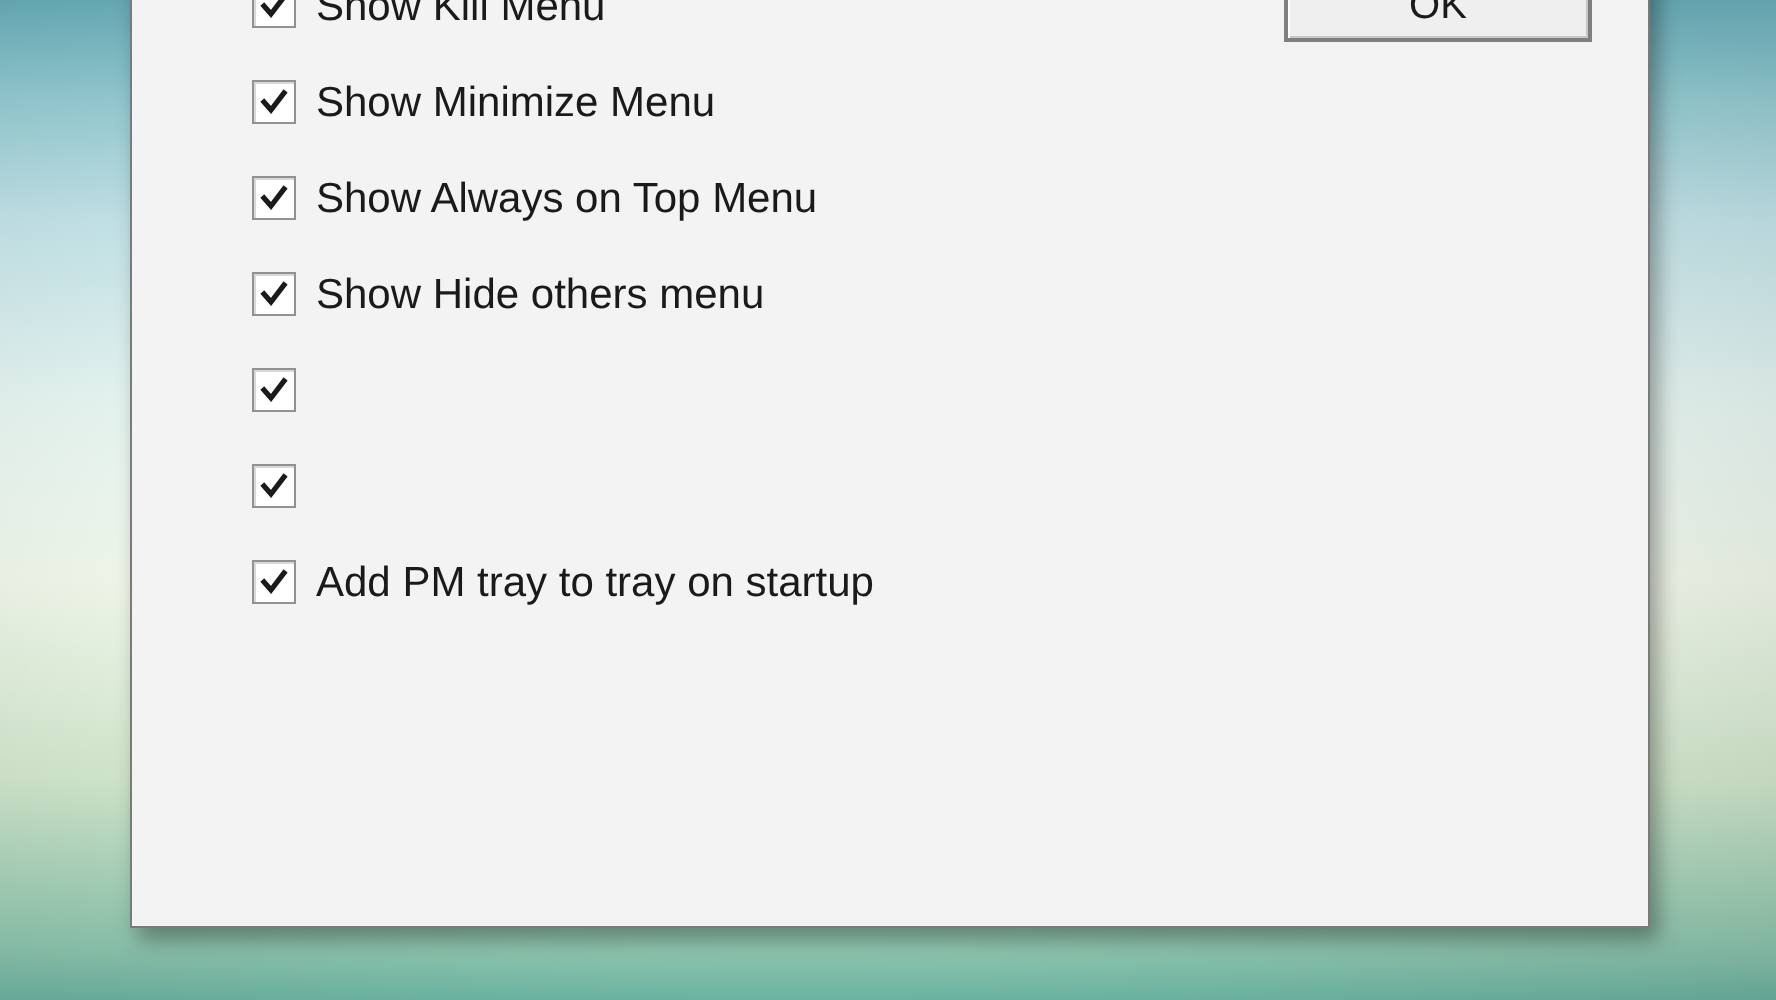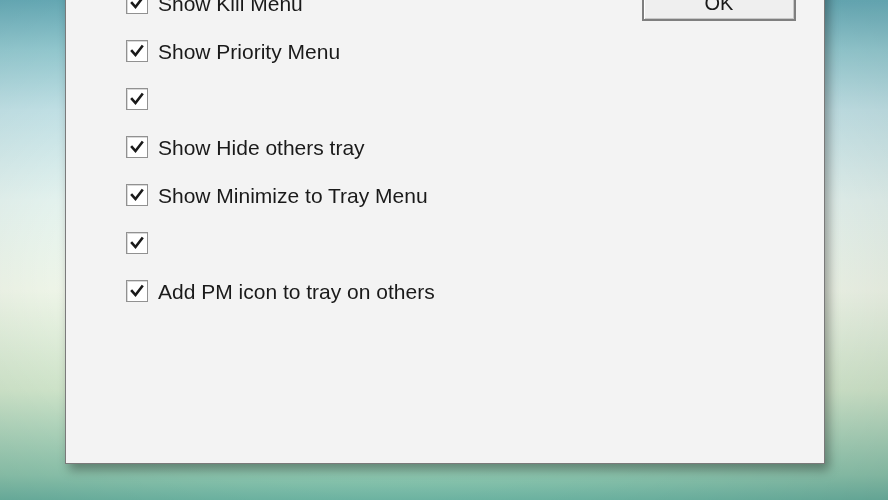--- a/index.html
+++ b/index.html
@@ -98,65 +98,65 @@
         </div>
         <span class="lbl">Show Kill Menu</span>
       </div>
 
       <div class="opt-row">
         <div class="cb">
           <svg viewBox="0 0 16 16">
               <path d="M3 8 L6.5 12 L13 3.5"></path>
             </svg>
         </div>
-        <span class="lbl">Show Priority Menu</span>
+        <span class="lbl">Show Minimize Menu</span>
       </div>
 
       <div class="opt-row">
         <div class="cb">
           <svg viewBox="0 0 16 16">
               <path d="M3 8 L6.5 12 L13 3.5"></path>
             </svg>
         </div>
+        <span class="lbl">Show Always on Top Menu</span>
       </div>
 
 
       <div class="opt-row">
         <div class="cb">
           <svg viewBox="0 0 16 16">
               <path d="M3 8 L6.5 12 L13 3.5"></path>
             </svg>
         </div>
-        <span class="lbl">Show Hide others tray</span>
-      </div>
-
-      <div class="opt-row">
-        <div class="cb">
-          <svg viewBox="0 0 16 16">
-              <path d="M3 8 L6.5 12 L13 3.5"></path>
-            </svg>
-        </div>
-        <span class="lbl">Show Minimize to Tray Menu</span>
+        <span class="lbl">Show Hide others menu</span>
       </div>
 
       <div class="opt-row">
         <div class="cb">
           <svg viewBox="0 0 16 16">
               <path d="M3 8 L6.5 12 L13 3.5"></path>
             </svg>
         </div>
       </div>
 
       <div class="opt-row">
         <div class="cb">
           <svg viewBox="0 0 16 16">
               <path d="M3 8 L6.5 12 L13 3.5"></path>
             </svg>
         </div>
-        <span class="lbl">Add PM icon to tray on others</span>
+      </div>
+
+      <div class="opt-row">
+        <div class="cb">
+          <svg viewBox="0 0 16 16">
+              <path d="M3 8 L6.5 12 L13 3.5"></path>
+            </svg>
+        </div>
+        <span class="lbl">Add PM tray to tray on startup</span>
       </div>
 
     </div>
 
     <div class="buttons">
       <div class="btn">OK</div>
     </div>
 
   </div>
 </div>

